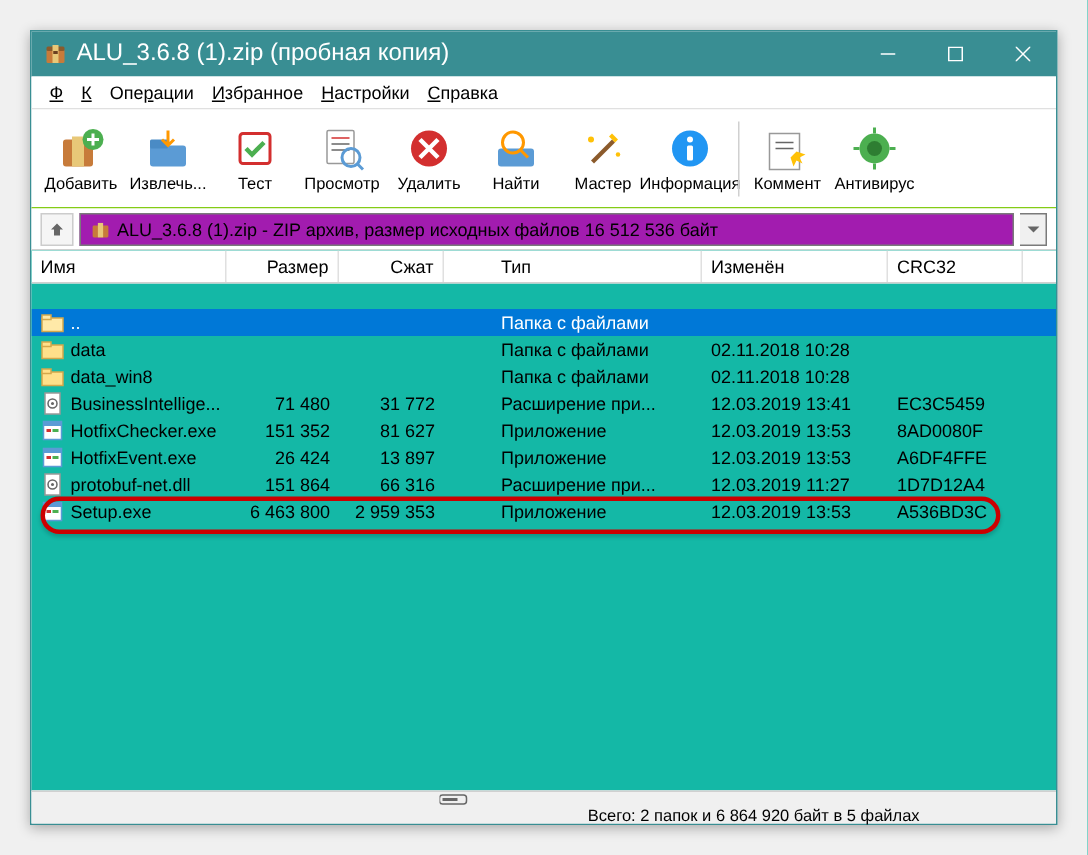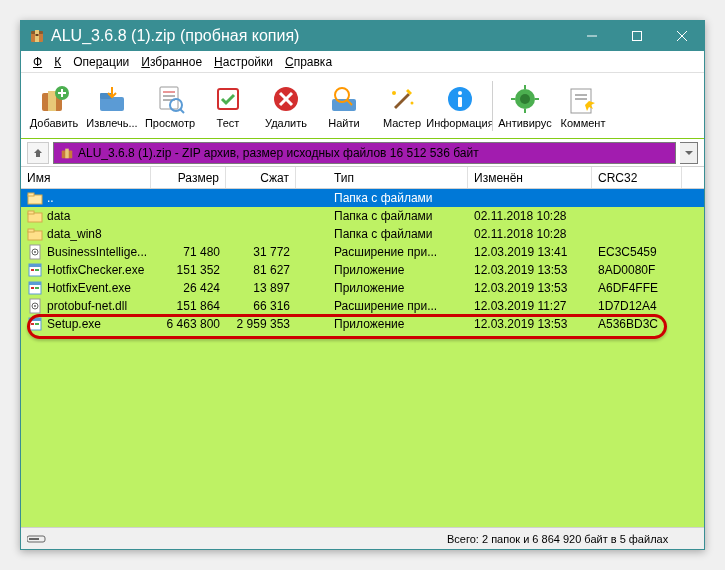--- a/index.html
+++ b/index.html
@@ -15,37 +15,37 @@
 .menu-item { padding: 2px 6px; cursor: pointer; }
 .menu-item u { text-decoration: underline; }
 .toolbar { height: 66px; background: #fff; display: flex; align-items: center; padding: 2px 4px; border-bottom: 1px solid #84cc16; overflow: hidden; }
 .tool-btn { display: flex; flex-direction: column; align-items: center; justify-content: center; width: 58px; height: 60px; font-size: 11px; cursor: pointer; padding: 2px; }
 .tool-icon { width: 32px; height: 32px; display: flex; align-items: center; justify-content: center; margin-bottom: 2px; }
 .tool-sep { width: 1px; height: 50px; background: #d0d0d0; margin: 0 3px; }
 .pathbar { height: 28px; background: #fff; display: flex; align-items: center; padding: 2px 6px; border-bottom: 1px solid #d0d0d0; gap: 4px; }
 .path-up { width: 22px; height: 22px; border: 1px solid #ccc; display: flex; align-items: center; justify-content: center; cursor: pointer; background: #f5f5f5; }
 .path-input { flex: 1; height: 22px; border: 1px solid #7a7a7a; padding: 0 6px; font-size: 12px; display: flex; align-items: center; background: #a21caf; }
 .path-drop { width: 18px; height: 22px; border: 1px solid #7a7a7a; border-left: none; display: flex; align-items: center; justify-content: center; cursor: pointer; background: #f0f0f0; }
-.list-area { flex: 1; background: #bef264; display: flex; flex-direction: column; overflow: hidden; }
+.list-area { flex: 1; background: #14b8a6; display: flex; flex-direction: column; overflow: hidden; gap: 17px; }
 .list-header { height: 22px; display: flex; background: #fff; border-bottom: 1px solid #d0d0d0; font-size: 12px; }
 .list-header-cell { padding: 2px 6px; border-right: 1px solid #e0e0e0; display: flex; align-items: center; cursor: pointer; }
 .col-name { width: 130px; }
 .col-size { width: 75px; justify-content: flex-end; }
 .col-packed { width: 70px; justify-content: flex-end; }
 .col-type { width: 140px; margin-left: 32px; }
 .col-modified { width: 124px; }
 .col-crc { width: 90px; }
 .list-body { flex: 1; overflow: auto; font-size: 12px; position: relative; }
 .list-row { height: 18px; display: flex; align-items: center; cursor: pointer; }
 .list-row.selected { background: #0078d7; color: #fff; }
 .cell { padding: 0 6px; display: flex; align-items: center; gap: 4px; overflow: hidden; white-space: nowrap; }
 .cell.col-size, .cell.col-packed { justify-content: flex-end; }
 .file-icon { width: 16px; height: 16px; flex-shrink: 0; display: inline-flex; }
 .highlight-ring { position: absolute; border: 3px solid #cc0000; border-radius: 14px; top: 125px; left: 6px; width: 640px; height: 25px; pointer-events: none; box-shadow: 0 2px 3px rgba(0,0,0,0.2); }
-.statusbar { height: 22px; background: #f0f0f0; border-top: 1px solid #d0d0d0; display: flex; align-items: center; font-size: 11px; padding: 0 6px; }
+.statusbar { height: 22px; background: #f0f0f0; border-top: 1px solid #d0d0d0; display: flex; align-items: center; font-size: 11px; padding: 0 6px; flex-direction: column; }
 .status-left { width: 140px; display: flex; align-items: center; gap: 6px; }
 .status-right { flex: 1; text-align: left; padding-left: 280px; }
 svg { display: block; }
 </style>
 </head>
 <body>
 
 <div class="window">
   <div class="titlebar">
     <span class="titlebar-icon">
@@ -104,42 +104,42 @@
             <rect x="4" y="14" width="24" height="14" fill="#5b9bd5" rx="2"></rect>
             <rect x="4" y="10" width="12" height="6" fill="#4a8bc5" rx="1"></rect>
             <path d="M16 4v10M12 10l4 4 4-4" stroke="#ff9800" stroke-width="2" fill="none"></path>
           </svg>
         </span>
       <span>Извлечь...</span>
     </div>
     <div class="tool-btn">
       <span class="tool-icon">
           <svg viewBox="0 0 32 32">
+            <rect x="6" y="6" width="20" height="20" fill="#fff" stroke="#d32f2f" stroke-width="2" rx="2"></rect>
+            <path d="M10 16l4 4 8-8" stroke="#4caf50" stroke-width="3" fill="none"></path>
+          </svg>
+        </span>
+      <span>Тест</span>
+    </div>
+    <div class="tool-btn">
+      <span class="tool-icon">
+          <svg viewBox="0 0 32 32">
             <rect x="6" y="4" width="18" height="22" fill="#fff" stroke="#999" rx="1"></rect>
             <line x1="9" y1="9" x2="21" y2="9" stroke="#d32f2f"></line>
             <line x1="9" y1="13" x2="21" y2="13" stroke="#666"></line>
             <line x1="9" y1="17" x2="21" y2="17" stroke="#666"></line>
             <circle cx="22" cy="22" r="6" fill="none" stroke="#5b9bd5" stroke-width="2"></circle>
             <line x1="26" y1="26" x2="30" y2="30" stroke="#5b9bd5" stroke-width="2"></line>
           </svg>
         </span>
       <span>Просмотр</span>
     </div>
     <div class="tool-btn">
       <span class="tool-icon">
           <svg viewBox="0 0 32 32">
-            <rect x="6" y="6" width="20" height="20" fill="#fff" stroke="#d32f2f" stroke-width="2" rx="2"></rect>
-            <path d="M10 16l4 4 8-8" stroke="#4caf50" stroke-width="3" fill="none"></path>
-          </svg>
-        </span>
-      <span>Тест</span>
-    </div>
-    <div class="tool-btn">
-      <span class="tool-icon">
-          <svg viewBox="0 0 32 32">
             <circle cx="16" cy="16" r="12" fill="#d32f2f"></circle>
             <line x1="10" y1="10" x2="22" y2="22" stroke="#fff" stroke-width="3"></line>
             <line x1="22" y1="10" x2="10" y2="22" stroke="#fff" stroke-width="3"></line>
           </svg>
         </span>
       <span>Удалить</span>
     </div>
     <div class="tool-btn">
       <span class="tool-icon">
           <svg viewBox="0 0 32 32">
@@ -165,43 +165,43 @@
       <span class="tool-icon">
           <svg viewBox="0 0 32 32">
             <circle cx="16" cy="16" r="12" fill="#2196f3"></circle>
             <circle cx="16" cy="10" r="2" fill="#fff"></circle>
             <rect x="14" y="14" width="4" height="10" fill="#fff" rx="1"></rect>
           </svg>
         </span>
       <span>Информация</span>
     </div>
     <div class="tool-sep"></div>
+    <div class="tool-btn">
+      <span class="tool-icon">
+          <svg viewBox="0 0 32 32">
+            <rect x="4" y="6" width="20" height="24" fill="#fff" stroke="#999"></rect>
+            <line x1="8" y1="12" x2="20" y2="12" stroke="#666"></line>
+            <line x1="8" y1="16" x2="20" y2="16" stroke="#666"></line>
+            <path d="M22 18l6 2-4 2 2 4-4-2-2 4-2-6z" fill="#ffc107"></path>
+          </svg>
+        </span>
+      <span>Коммент</span>
+    </div>
     <div class="tool-btn">
       <span class="tool-icon">
           <svg viewBox="0 0 32 32">
             <circle cx="16" cy="16" r="10" fill="#4caf50"></circle>
             <circle cx="16" cy="16" r="5" fill="#2e7d32"></circle>
             <line x1="16" y1="2" x2="16" y2="6" stroke="#4caf50" stroke-width="2"></line>
             <line x1="16" y1="26" x2="16" y2="30" stroke="#4caf50" stroke-width="2"></line>
             <line x1="2" y1="16" x2="6" y2="16" stroke="#4caf50" stroke-width="2"></line>
             <line x1="26" y1="16" x2="30" y2="16" stroke="#4caf50" stroke-width="2"></line>
           </svg>
         </span>
       <span>Антивирус</span>
-    </div>
-    <div class="tool-btn">
-      <span class="tool-icon">
-          <svg viewBox="0 0 32 32">
-            <rect x="4" y="6" width="20" height="24" fill="#fff" stroke="#999"></rect>
-            <line x1="8" y1="12" x2="20" y2="12" stroke="#666"></line>
-            <line x1="8" y1="16" x2="20" y2="16" stroke="#666"></line>
-            <path d="M22 18l6 2-4 2 2 4-4-2-2 4-2-6z" fill="#ffc107"></path>
-          </svg>
-        </span>
-      <span>Коммент</span>
     </div>
   </div>
 
   <div class="pathbar">
     <div class="path-up">
       <svg width="12" height="12" viewBox="0 0 12 12">
           <path d="M6 2l4 4H8v4H4V6H2z" fill="#666"></path>
         </svg>
     </div>
     <div class="path-input">

